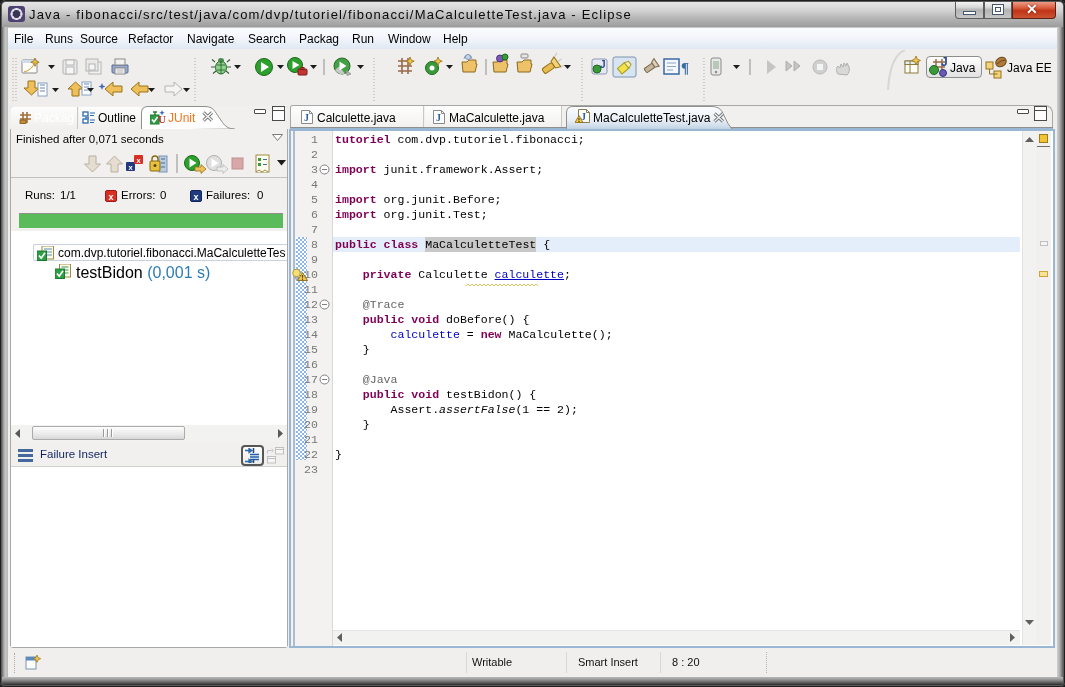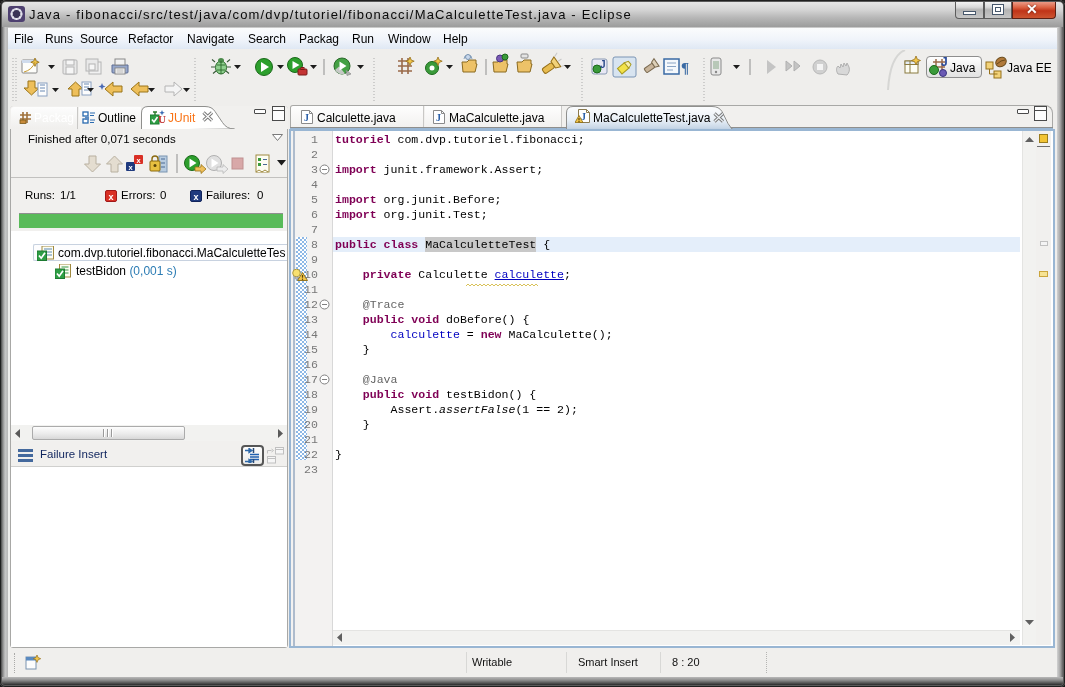--- a/index.html
+++ b/index.html
@@ -249,21 +249,21 @@
 <svg class="abs" style="left:202px;top:111px" width="12" height="11">
     <path d="M1.5,1.5 L10,9.5 M10,1.5 L1.5,9.5" stroke="#7a7a7a" stroke-width="3.2"></path>
     <path d="M1.5,1.5 L10,9.5 M10,1.5 L1.5,9.5" stroke="#ffffff" stroke-width="1.1"></path>
   </svg>
 
 <div class="abs" style="left:254px;top:109px;width:12px;height:5px;border:1px solid #4a4a4a;background:#fdfdfd;border-radius:1px"></div>
 <div class="abs" style="left:272px;top:106px;width:13px;height:15px;border:1px solid #4a4a4a;background:#fdfdfd"></div>
 <div class="abs" style="left:272px;top:106px;width:13px;height:5px;border:1px solid #4a4a4a;background:#fdfdfd"></div>
 
 <div class="abs" style="left:11px;top:129px;width:276px;height:518px;background:#f1f0ee"></div>
-<div class="abs t11" style="left:28px;top:133px">Finished after 0,071 seconds</div>
+<div class="abs t11" style="left:16px;top:133px">Finished after 0,071 seconds</div>
 <svg class="abs" style="left:272px;top:134px" width="12" height="8">
     <path d="M0.5,0.5 L10.5,0.5 L5.5,6.5 Z" fill="#fdfdfd" stroke="#7a7a7a"></path>
   </svg>
 
 <svg class="abs" style="left:11px;top:150px" width="276" height="27">
 <path d="M78,6 h7 v8 h4.5 l-8,8 -8,-8 h4.5 Z" fill="#e4ddd0" stroke="#b8b0a0"></path>
 <path d="M100,22 h7 v-8 h4.5 l-8,-8 -8,8 h4.5 Z" fill="#e4ddd0" stroke="#b8b0a0"></path>
 <rect x="115" y="12" width="9" height="9" rx="1" fill="#1f3a7e"></rect>
     <text x="119.5" y="19.5" font-size="7.5" font-weight="bold" fill="#fff" text-anchor="middle" font-family="Liberation Sans">x</text>
 <rect x="123" y="5" width="9" height="9" rx="1" fill="#d93025"></rect>
@@ -317,21 +317,21 @@
     <rect x="0" y="5" width="9.5" height="9.5" fill="#2e9e44" stroke="#1c7a30"></rect>
     <path d="M2,9.5 l2.2,2.7 3.8,-5.4" stroke="#fff" stroke-width="1.7" fill="none"></path>
   </svg>
 <div class="abs" style="left:58px;top:246px;width:229px;overflow:hidden;white-space:nowrap;font-size:12px;color:#000">com.dvp.tutoriel.fibonacci.MaCalculetteTes</div>
 <svg class="abs" style="left:55px;top:264px" width="16" height="15">
     <rect x="4.5" y="0" width="11" height="13" fill="#fdfdf2" stroke="#a08a40"></rect>
     <path d="M6.5,3 h7 M6.5,6 h7 M6.5,9 h7" stroke="#3a9a4a" stroke-width="1.1"></path>
     <rect x="0" y="5" width="9.5" height="9.5" fill="#2e9e44" stroke="#1c7a30"></rect>
     <path d="M2,9.5 l2.2,2.7 3.8,-5.4" stroke="#fff" stroke-width="1.7" fill="none"></path>
   </svg>
-<div class="abs" style="left:76px;top:264px;font-size:12px;color:#000">testBidon <span style="color:#2c7cb4">(0,001 s)</span></div>
+<div class="abs" style="left:76px;top:264px;font-size:16px;color:#000">testBidon <span style="color:#2c7cb4">(0,001 s)</span></div>
 
 <div class="abs" style="left:11px;top:425px;width:276px;height:16px;background:#f2f2f0"></div>
 <svg class="abs" style="left:14px;top:429px" width="8" height="9">
     <path d="M6,0 L1,4.5 L6,9 Z" fill="#5a5a5a"></path>
   </svg>
 <svg class="abs" style="left:276px;top:429px" width="8" height="9">
     <path d="M2,0 L7,4.5 L2,9 Z" fill="#5a5a5a"></path>
   </svg>
 <div class="abs" style="left:32px;top:426px;width:153px;height:14px;background:linear-gradient(180deg,#fdfdfd 0%,#ececec 55%,#d8d8d8 100%);border:1px solid #ababab;border-radius:2px"></div>
 <div class="abs" style="left:103px;top:429px;width:2px;height:8px;border-left:1px solid #9a9a9a;border-right:1px solid #fff"></div>

